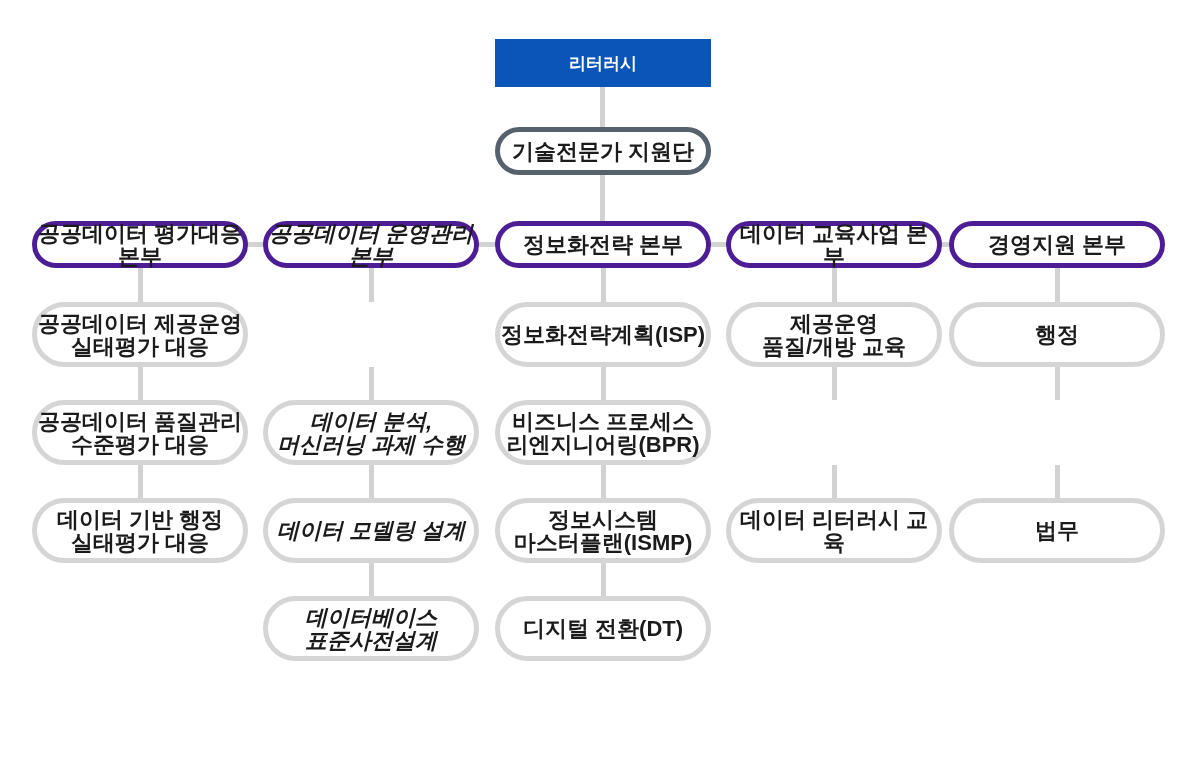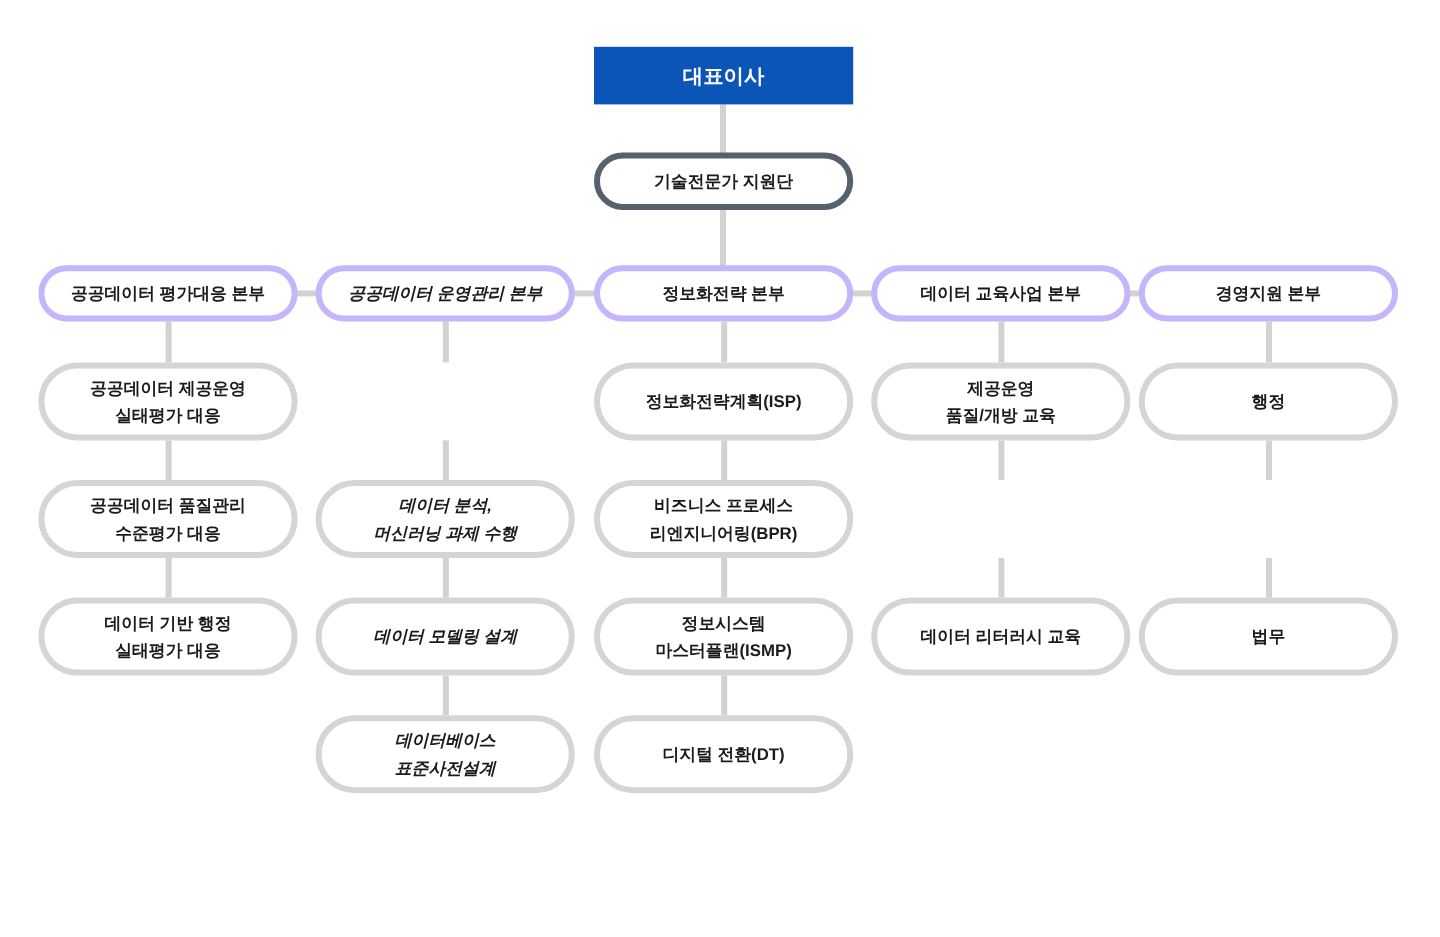--- a/index.html
+++ b/index.html
@@ -26,41 +26,41 @@
     position: absolute;
     box-sizing: border-box;
     display: flex;
     align-items: center;
     justify-content: center;
     text-align: center;
     white-space: pre-line;
     background: #ffffff;
     color: #1b1b1b;
     font-weight: 700;
-    font-size: 14px;
+    font-size: 22px;
     line-height: 23px;
   }
   .root-box {
     left: 495px; top: 39px;
     width: 216px; height: 48px;
     background: #0b55b8;
     color: #ffffff;
     font-size: 17px;
     border-radius: 0;
   }
   .support-pill {
     left: 495px; top: 127px;
     width: 216px; height: 48px;
     border: 5px solid #55616d;
     border-radius: 25px;
   }
   .division-pill {
     top: 221px;
     width: 216px; height: 47px;
-    border: 5px solid #c4b5fd;
+    border: 5px solid #4c1d95;
     border-radius: 24px;
   }
   .child-pill {
     width: 216px; height: 65px;
     border: 5px solid #d5d5d5;
     border-radius: 33px;
   }
   
   .col-0 { left: 32px; }
   .col-1 { left: 263px; font-style: italic; }
@@ -97,21 +97,21 @@
   <div class="conn v" style="left:601px; top:563px; height:33px;"></div>
 
   <div class="conn v" style="left:832px; top:268px; height:34px;"></div>
   <div class="conn v" style="left:832px; top:367px; height:33px;"></div>
   <div class="conn v" style="left:832px; top:465px; height:33px;"></div>
 
   <div class="conn v" style="left:1055px; top:268px; height:34px;"></div>
   <div class="conn v" style="left:1055px; top:367px; height:33px;"></div>
   <div class="conn v" style="left:1055px; top:465px; height:33px;"></div>
 
-  <div class="node root-box">대표이사</div>
+  <div class="node root-box">리터러시</div>
   <div class="node support-pill">기술전문가 지원단</div>
 
   <div class="node division-pill col-0">공공데이터 평가대응 본부</div>
   <div class="node division-pill col-1">공공데이터 운영관리 본부</div>
   <div class="node division-pill col-2">정보화전략 본부</div>
   <div class="node division-pill col-3">데이터 교육사업 본부</div>
   <div class="node division-pill col-4">경영지원 본부</div>
 
   <div class="node child-pill col-0 row-0">공공데이터 제공운영
 실태평가 대응</div>

